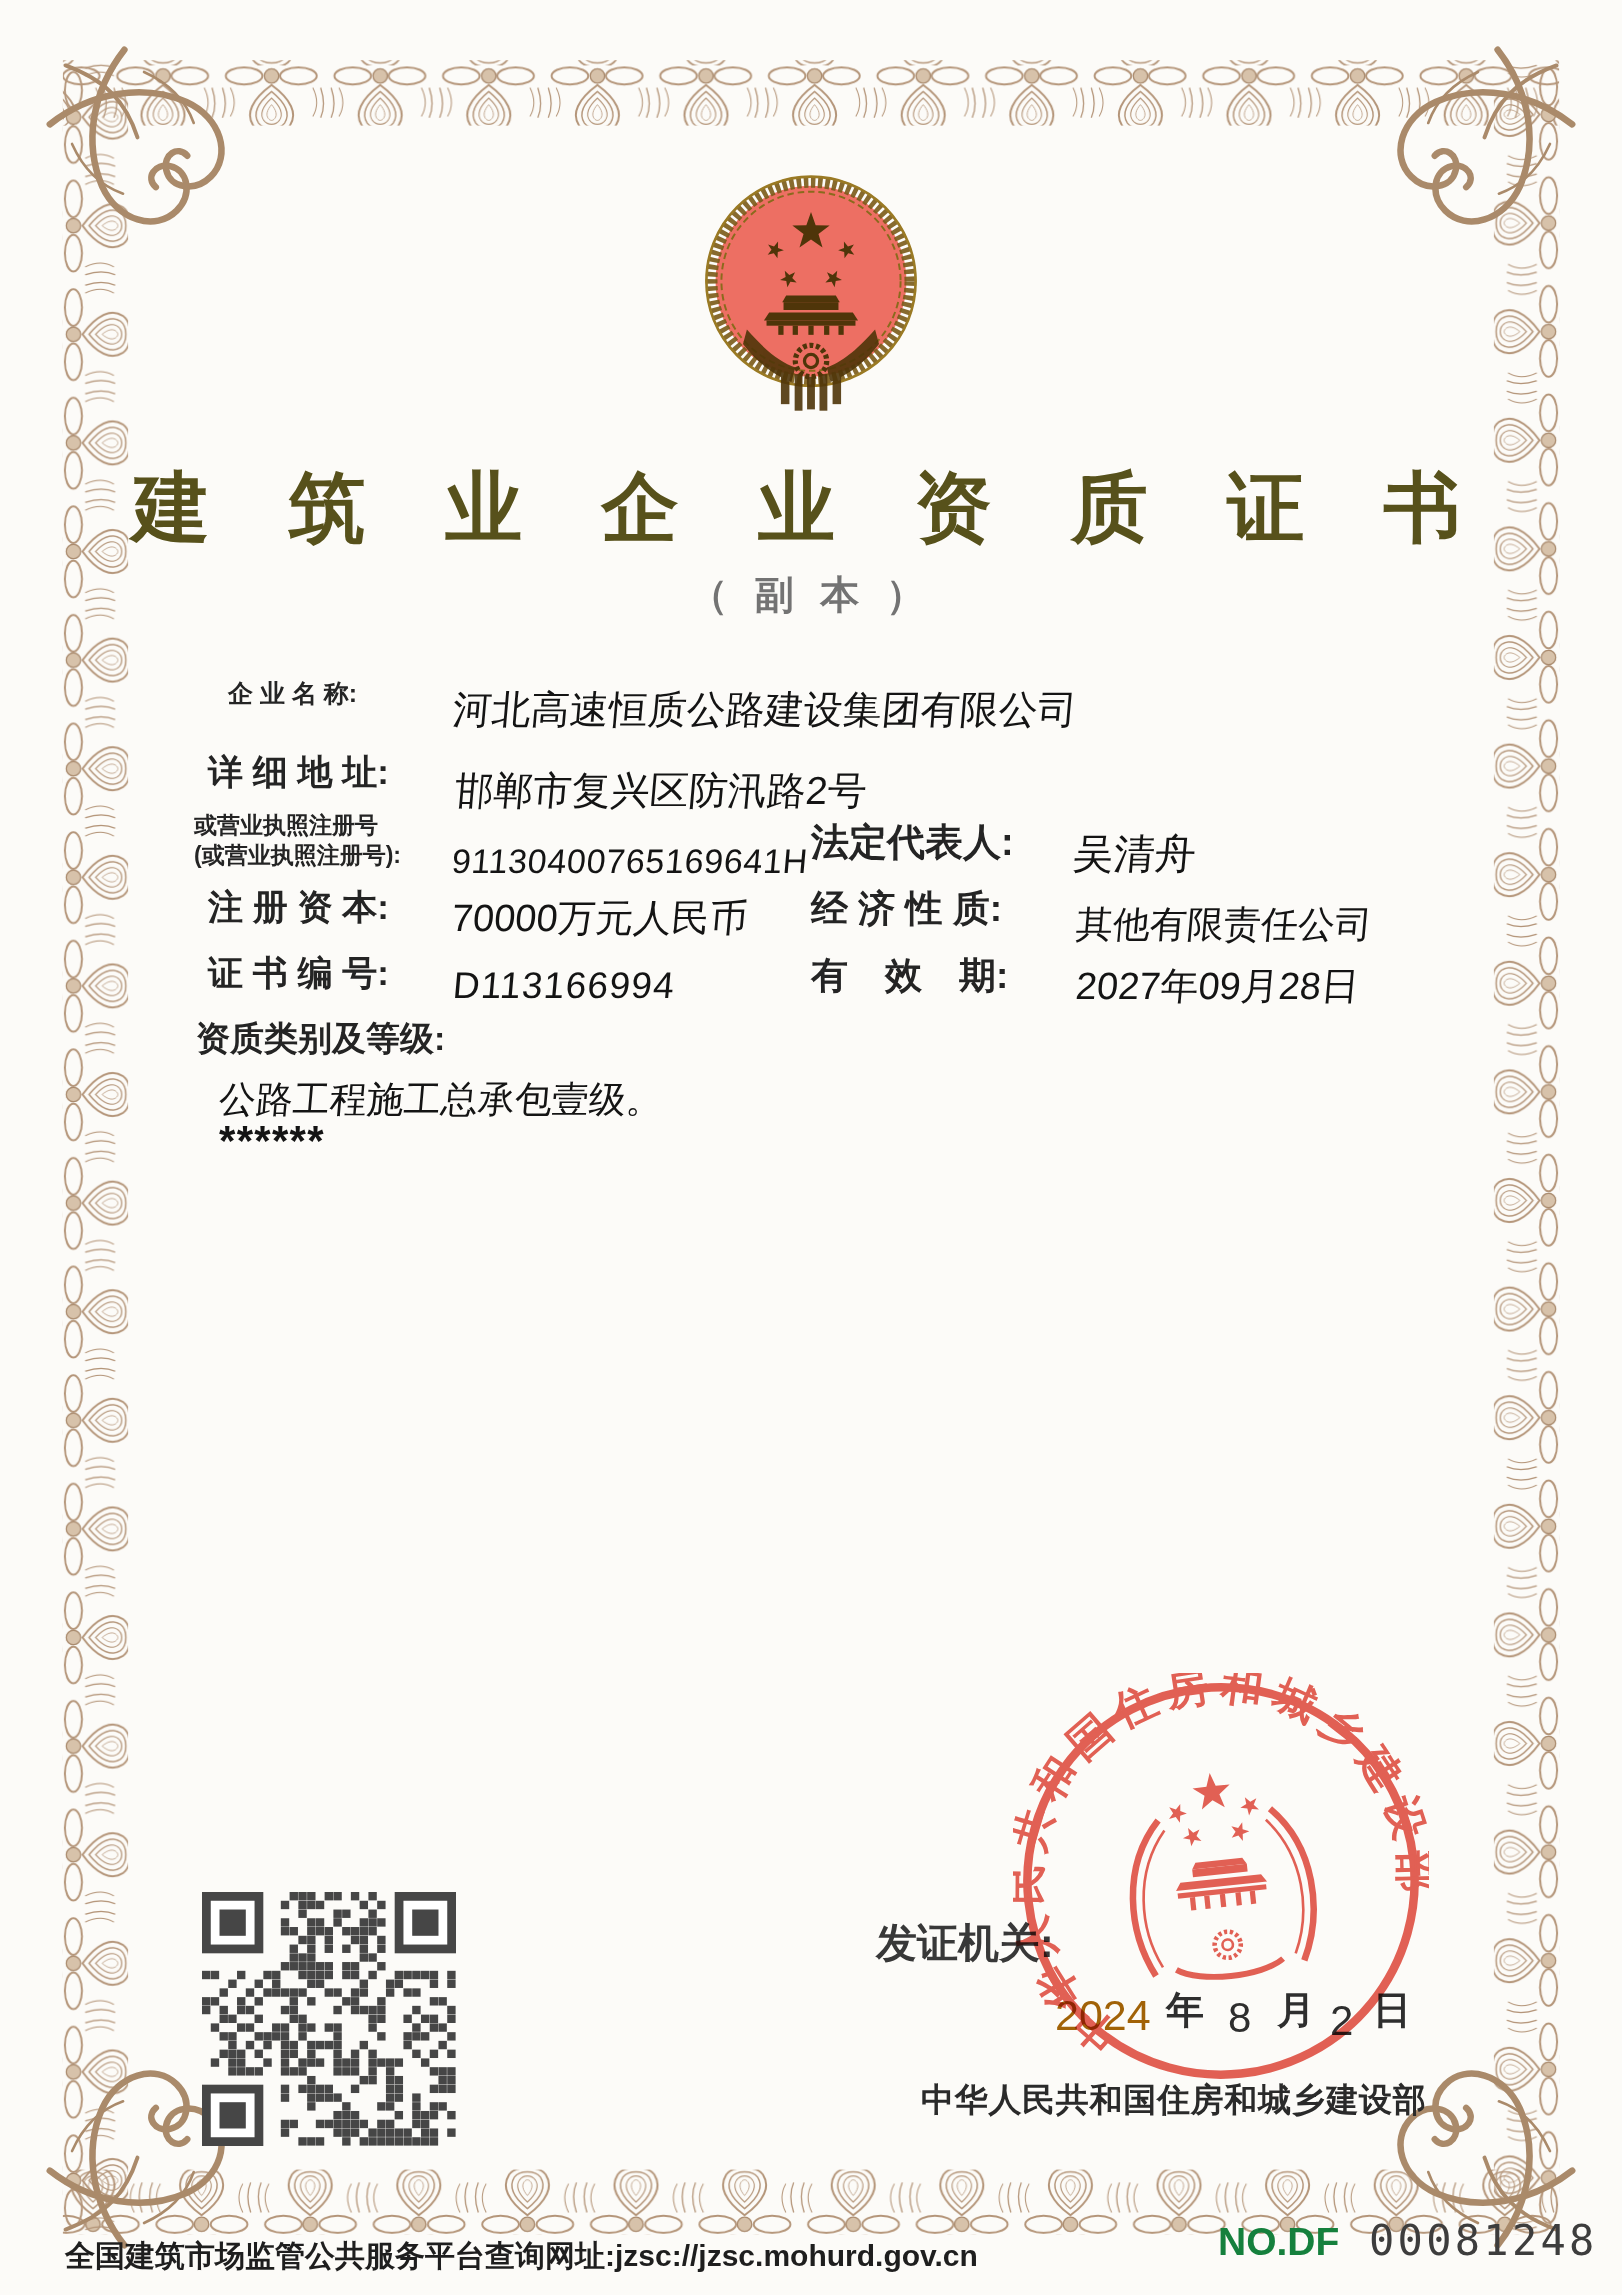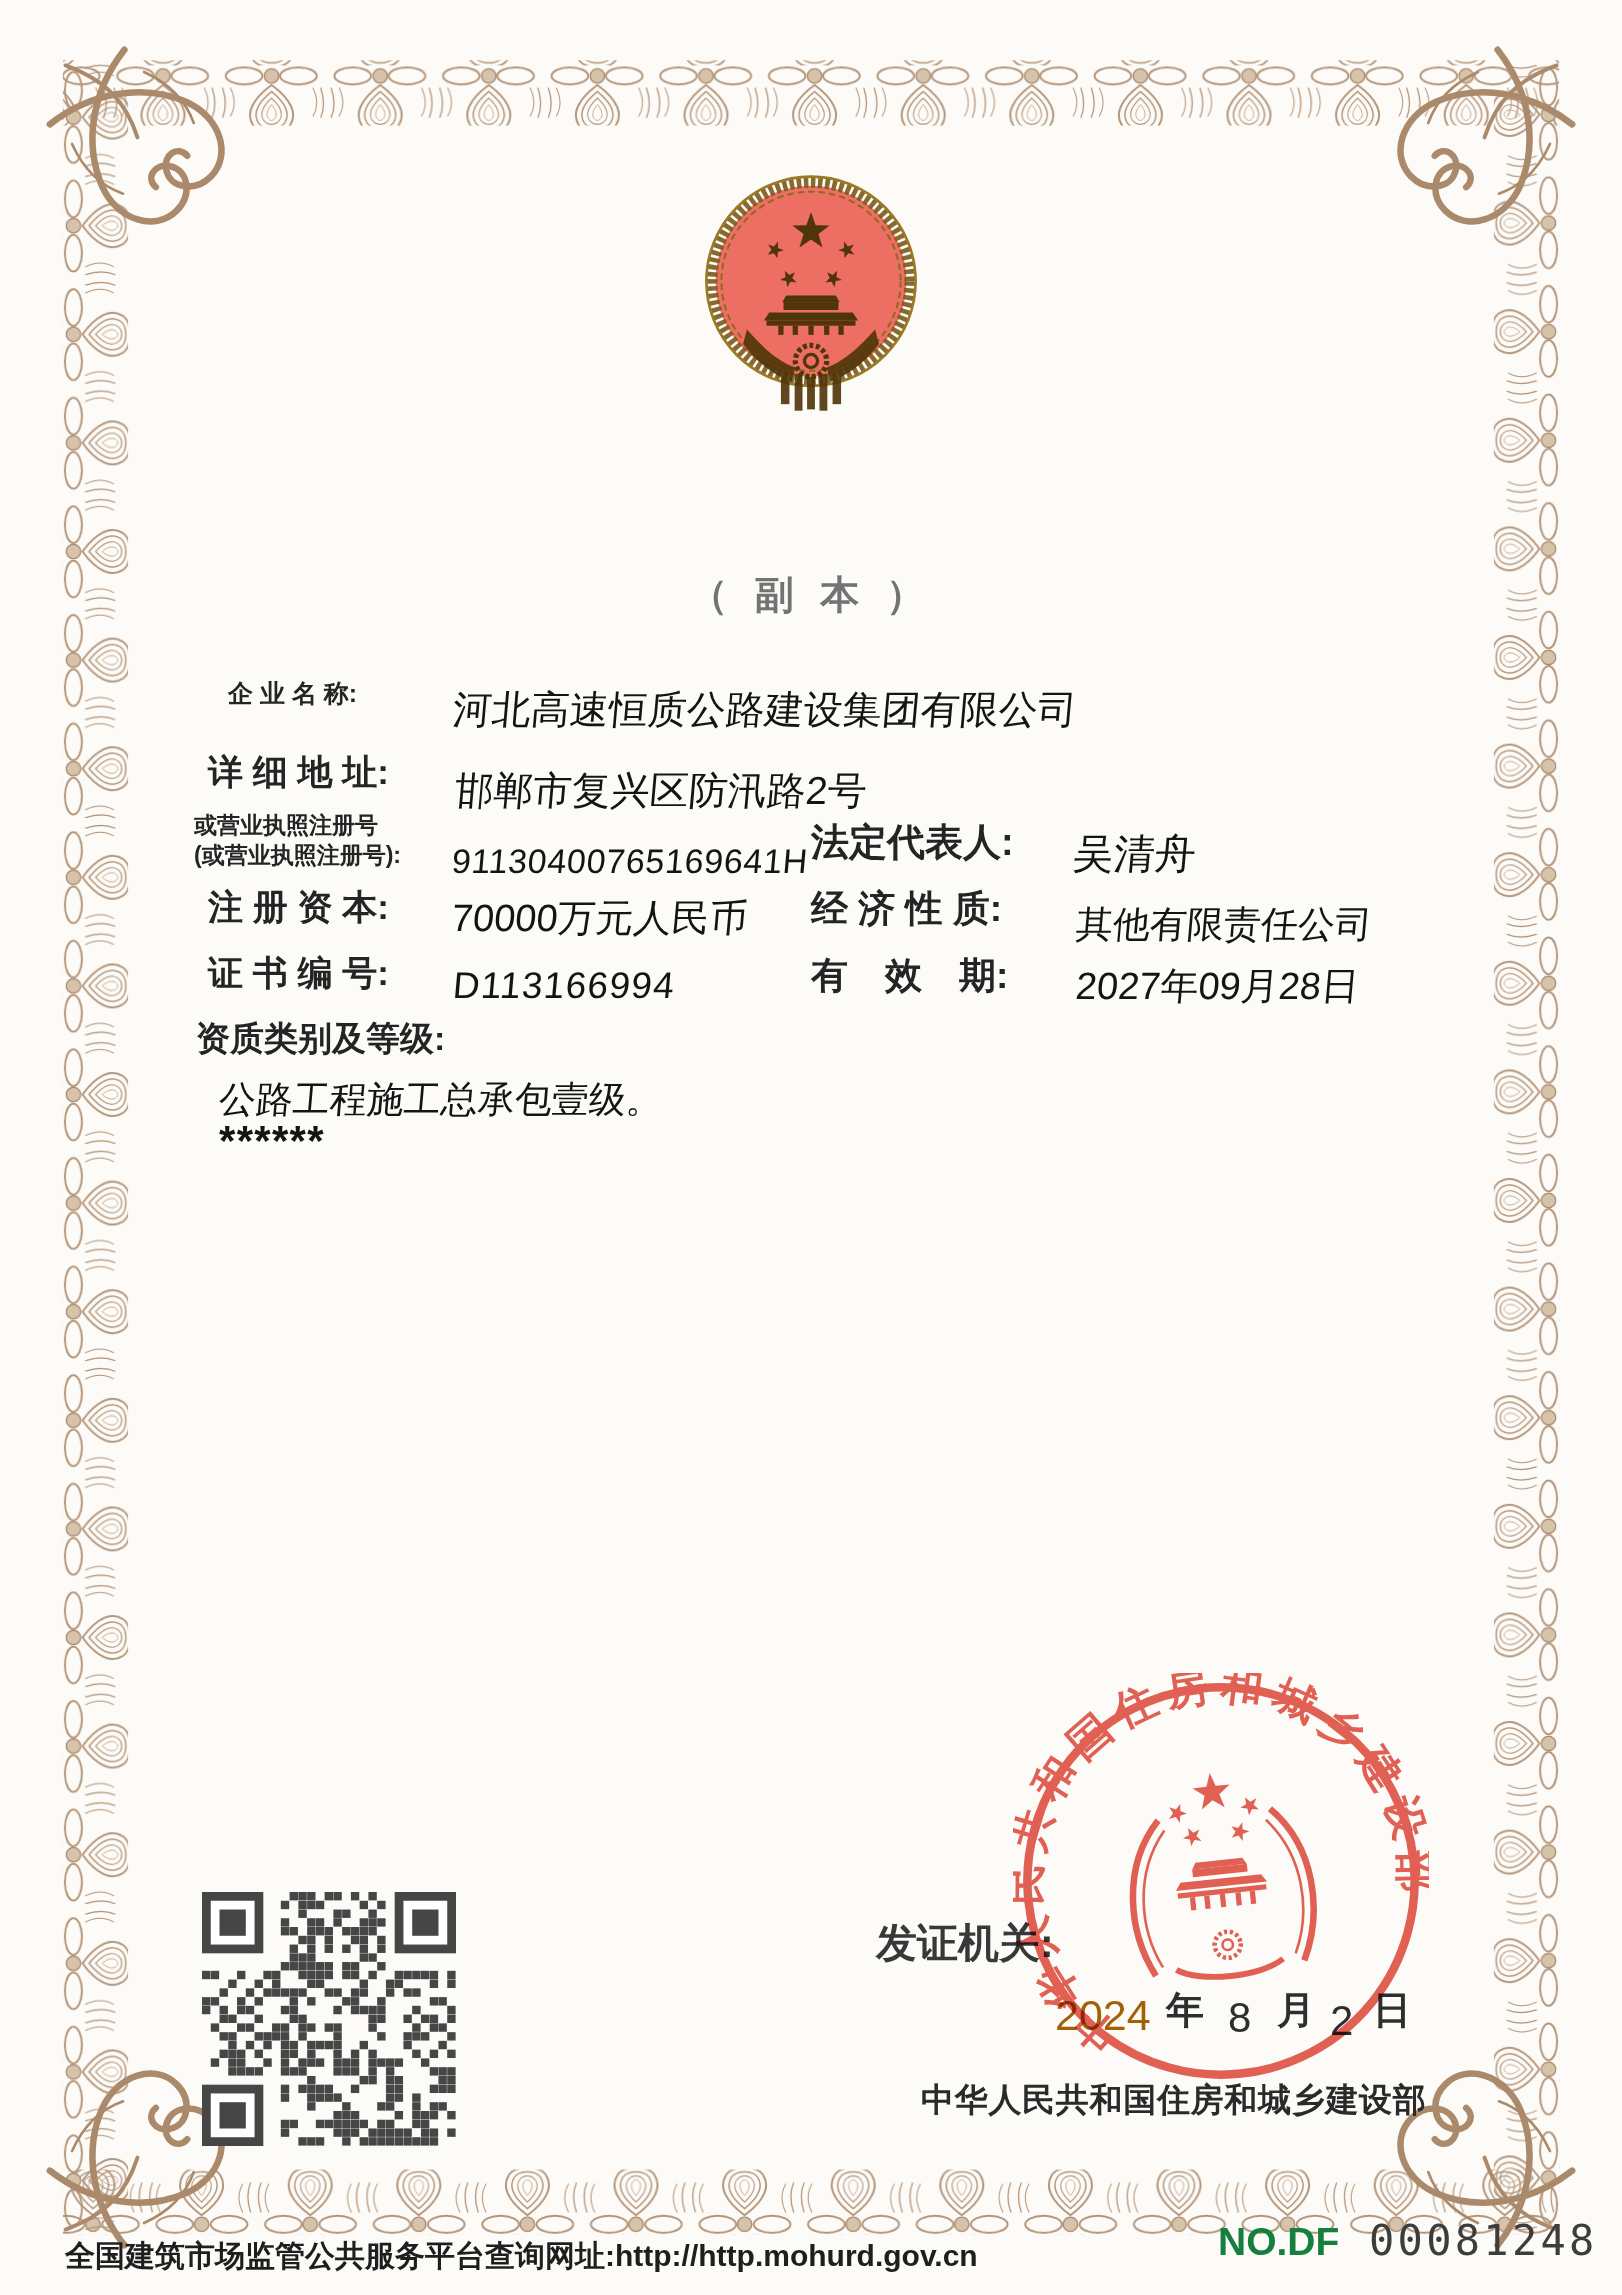--- a/index.html
+++ b/index.html
@@ -93,20 +93,21 @@
       <path d="M70,238 C100,272 122,288 144,296 L138,318 C108,306 84,286 64,260 Z"></path>
       <path d="M266,238 C236,272 214,288 192,296 L198,318 C228,306 252,286 272,260 Z"></path>
       <rect x="122" y="300" width="13" height="52"></rect>
       <rect x="143" y="306" width="12" height="56"></rect>
       <rect x="181" y="306" width="12" height="56"></rect>
       <rect x="201" y="300" width="13" height="52"></rect>
       <rect x="162" y="310" width="12" height="50"></rect>
     </g>
   </svg>
 
+  <div class="t center content" style="top:469px;font-size:77px;font-weight:800;letter-spacing:29px;color:#57511b;">建 筑 业 企 业 资 质 证 书</div>
   <div class="t center content" style="top:575px;font-size:39px;font-weight:700;letter-spacing:7.9px;color:#737373;">（ 副 本 ）</div>
 
   <div class="t lbl content" style="left:208px;top:681px;font-size:25px;margin-left:20px;">企 业 名 称:</div>
   <div class="t val content" style="left:453px;top:690px;font-size:39px;">河北高速恒质公路建设集团有限公司</div>
 
   <div class="t lbl content" style="left:208px;top:754px;font-size:35px;">详 细 地 址:</div>
   <div class="t val content" style="left:455px;top:771px;font-size:39px;">邯郸市复兴区防汛路2号</div>
 
   <div class="t lbl content" style="left:194px;top:811px;font-size:23px;line-height:1.3;">
     <div>或营业执照注册号</div>
@@ -483,18 +484,18 @@
         <path d="M432,452 C468,380 466,280 404,216" stroke-width="10"></path>
         <path d="M216,440 C186,378 188,292 240,232" stroke-width="4"></path>
         <path d="M420,440 C450,378 448,292 396,232" stroke-width="4"></path>
         <circle cx="318" cy="416" r="20" stroke-width="7" stroke-dasharray="5 4"></circle>
         <circle cx="318" cy="416" r="8" stroke-width="4"></circle>
         <path d="M236,446 C270,470 366,470 400,446" stroke-width="9"></path>
       </g>
     </g>
   </svg>
 
-  <div class="t content" style="left:65px;top:2241px;font-size:30px;font-weight:600;color:#1e1e1e;">全国建筑市场监管公共服务平台查询网址:http://http.mohurd.gov.cn</div>
+  <div class="t content" style="left:65px;top:2241px;font-size:30px;font-weight:600;color:#1e1e1e;">全国建筑市场监管公共服务平台查询网址:jzsc://jzsc.mohurd.gov.cn</div>
   <div class="t content" style="left:1218px;top:2222px;font-size:39px;font-weight:700;color:#15803d;">NO.DF</div>
   <div class="t mono content" style="left:1369px;top:2220px;font-size:42px;letter-spacing:3.3px;color:#3d3d3d;">00081248</div>
 
 </div>
 
 
 </body></html>

